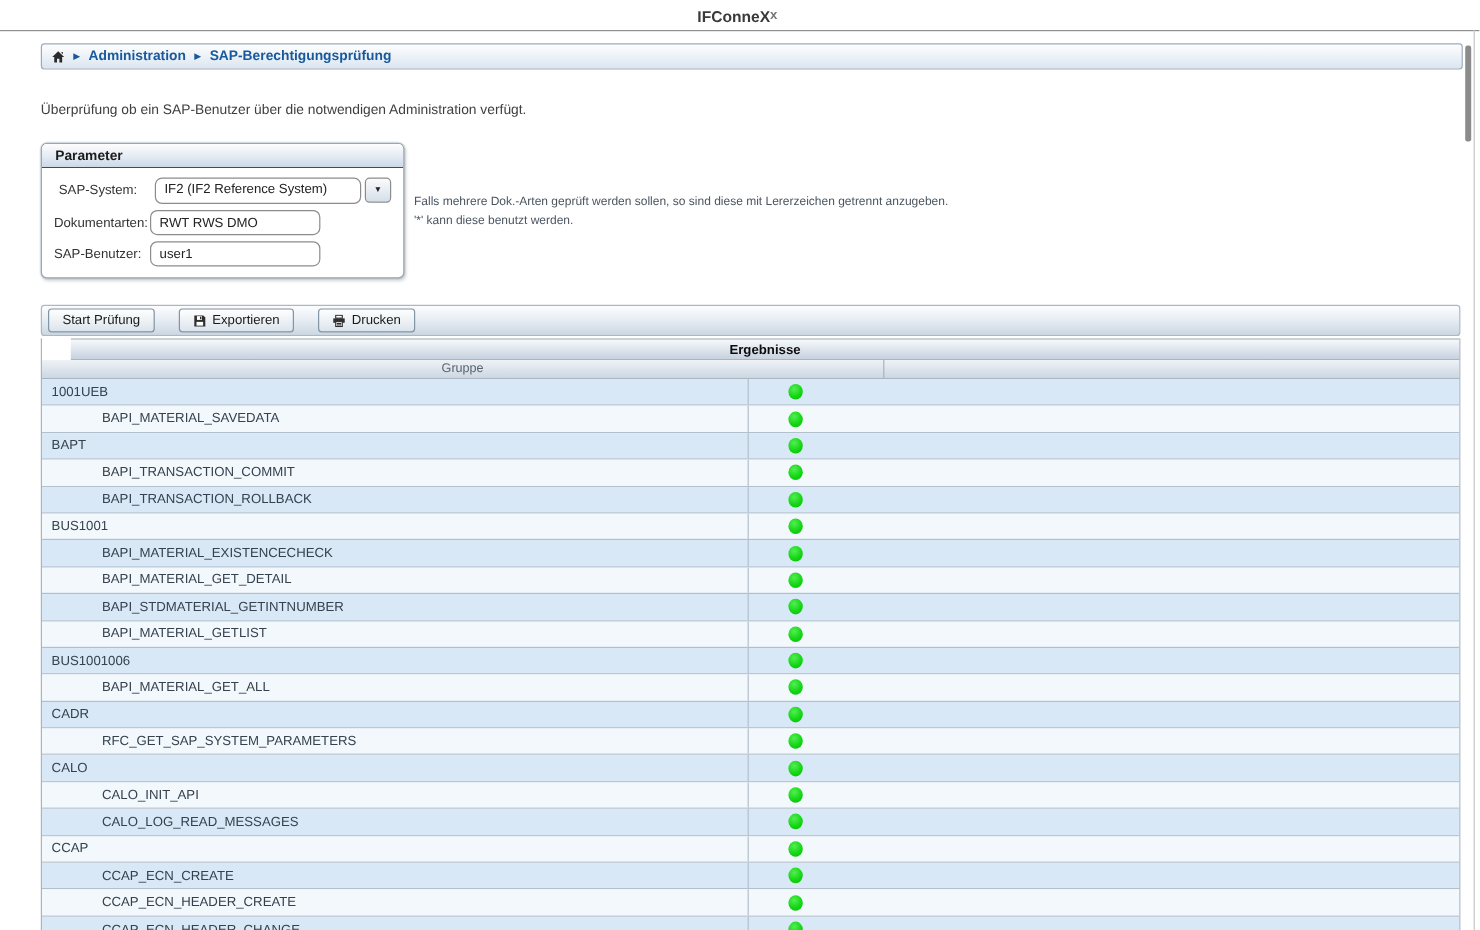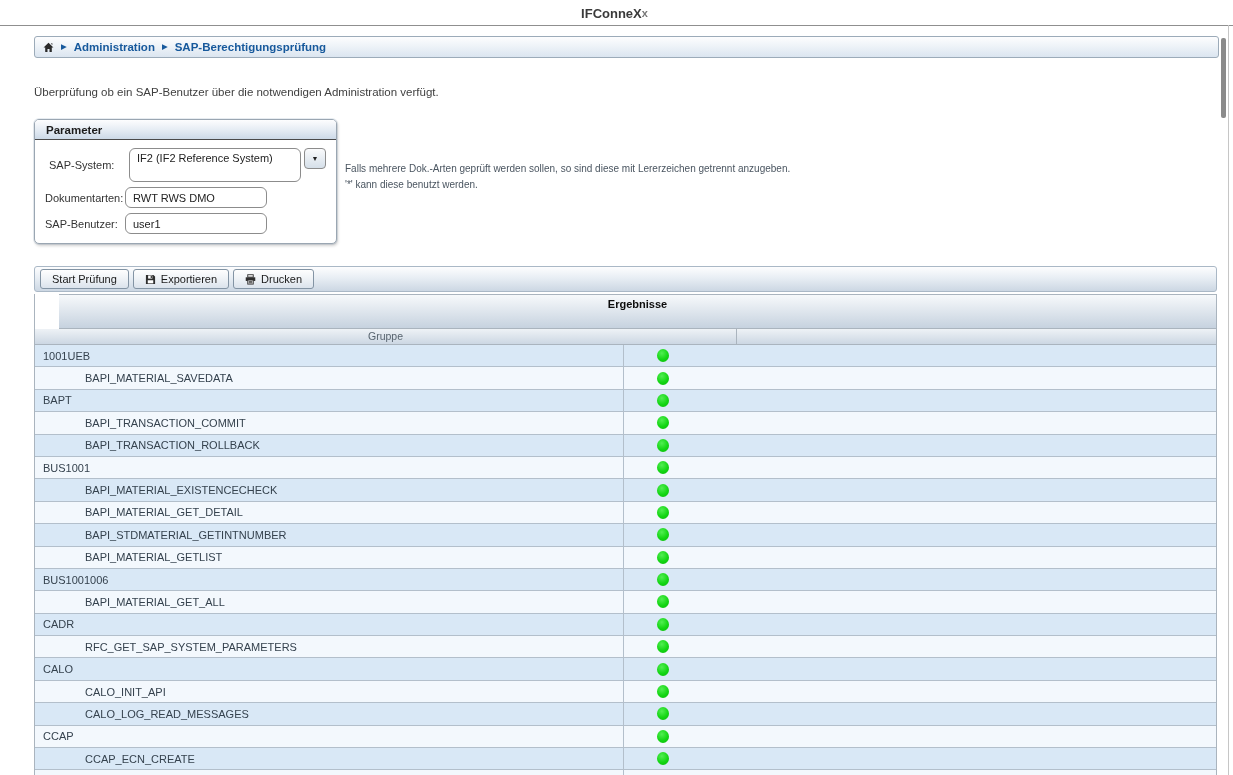--- a/index.html
+++ b/index.html
@@ -32,43 +32,43 @@
   .param-panel { width:303px; border:1px solid #9aa6b2; border-radius:5px;
     box-shadow:1px 2px 3px rgba(0,0,0,.18), 0 0 0 1px #e8edf2; background:#fff; }
   .param-header { background:linear-gradient(#fdfdfe 0%, #e4ebf3 55%, #ccd9e7 100%);
     border-bottom:1px solid #4a4a4a; font-weight:bold; font-size:11.5px; color:#1c1c1c;
     padding:4px 11px 3px; border-radius:4px 4px 0 0; }
   .param-body { padding:7px 10px 9px; }
   .field-row { display:flex; align-items:center; margin-top:5px; }
   .field-row:first-child { margin-top:1px;justify-content:flex-end; }
   .field-label { width:80px; font-size:11px; color:#333; flex:none; }
   .combo { display:flex; align-items:stretch; }
-  .combo-text { width:172px; height:34px; border:1px solid #8c8c8c; border-radius:6px;
+  .combo-text { width:172px; height:22px; border:1px solid #8c8c8c; border-radius:6px;
     padding:3px 7px; font-size:11px; color:#222; background:#fff; cursor:pointer;
     white-space:nowrap; overflow:hidden; }
   .combo-btn { width:22px; height:21px; margin-left:3px; border:1px solid #8c8c8c; border-radius:4px;
     background:linear-gradient(#fafbfc, #d5dfe9); display:flex; align-items:center;
     justify-content:center; cursor:pointer; font-size:7px; color:#222; }
   .text-input { width:142px; height:21px; border:1px solid #8c8c8c; border-radius:6px;
     padding:0 7px; font-size:11px; color:#222; font-family:"Liberation Sans",sans-serif; outline:none; }
   .hints { margin-left:8px; margin-top:42px; font-size:10px; color:#4a5560; line-height:1.55; }
 
   
   .toolbar { margin-top:22px; width:1183px; height:26px; border:1px solid #aab8c6; border-radius:3px;
     background:linear-gradient(#fdfdfe 0%, #e8eef4 45%, #ccd7e3 100%);
-    display:flex; align-items:center; padding-left:5px; gap:4px; }
+    display:flex; align-items:center; padding-left:5px; gap:20px; }
   .tbtn { height:20px; display:flex; align-items:center; gap:5px; padding:0 11px;
     border:1px solid #8394a4; border-radius:3px; cursor:pointer;
     background:linear-gradient(#fefefe 0%, #eef2f6 50%, #dbe3ec 100%);
     font-size:11px; color:#1a1a1a; font-family:"Liberation Sans",sans-serif; }
   .tbtn svg { flex:none; }
 
   
   .rtable { margin-top:2px; width:1183px; border-left:1px solid #aab4be; border-right:1px solid #aab4be; }
-  .t-title { height:35px; line-height:18px; text-align:center; font-weight:bold; font-size:11px; color:#0d0d0d;
+  .t-title { height:18px; line-height:18px; text-align:center; font-weight:bold; font-size:11px; color:#0d0d0d;
     background:linear-gradient(#f7f9fb, #c6d2df); border-top:1px solid #aab4be; border-bottom:1px solid #aab4be;margin-left:24px; }
   .t-colhead { display:flex; height:16px; background:linear-gradient(#eef2f6, #ccd7e3);
     border-bottom:1px solid #aab4be; }
   .t-colhead .c1 { width:702px; border-right:1px solid #aab4be; text-align:center;
     color:#58646f; font-size:10.5px; line-height:15px; }
   .t-colhead .c2 { flex:1; }
   .trow { display:flex; height:22.4px; border-bottom:1px solid #b3bfcb; cursor:default; }
   .trow.odd  { background:var(--row-odd); }
   .trow.even { background:var(--row-even); }
   .trow .name { width:589px; border-right:1px solid #b3bfcb; font-size:11px; color:#35424e;

